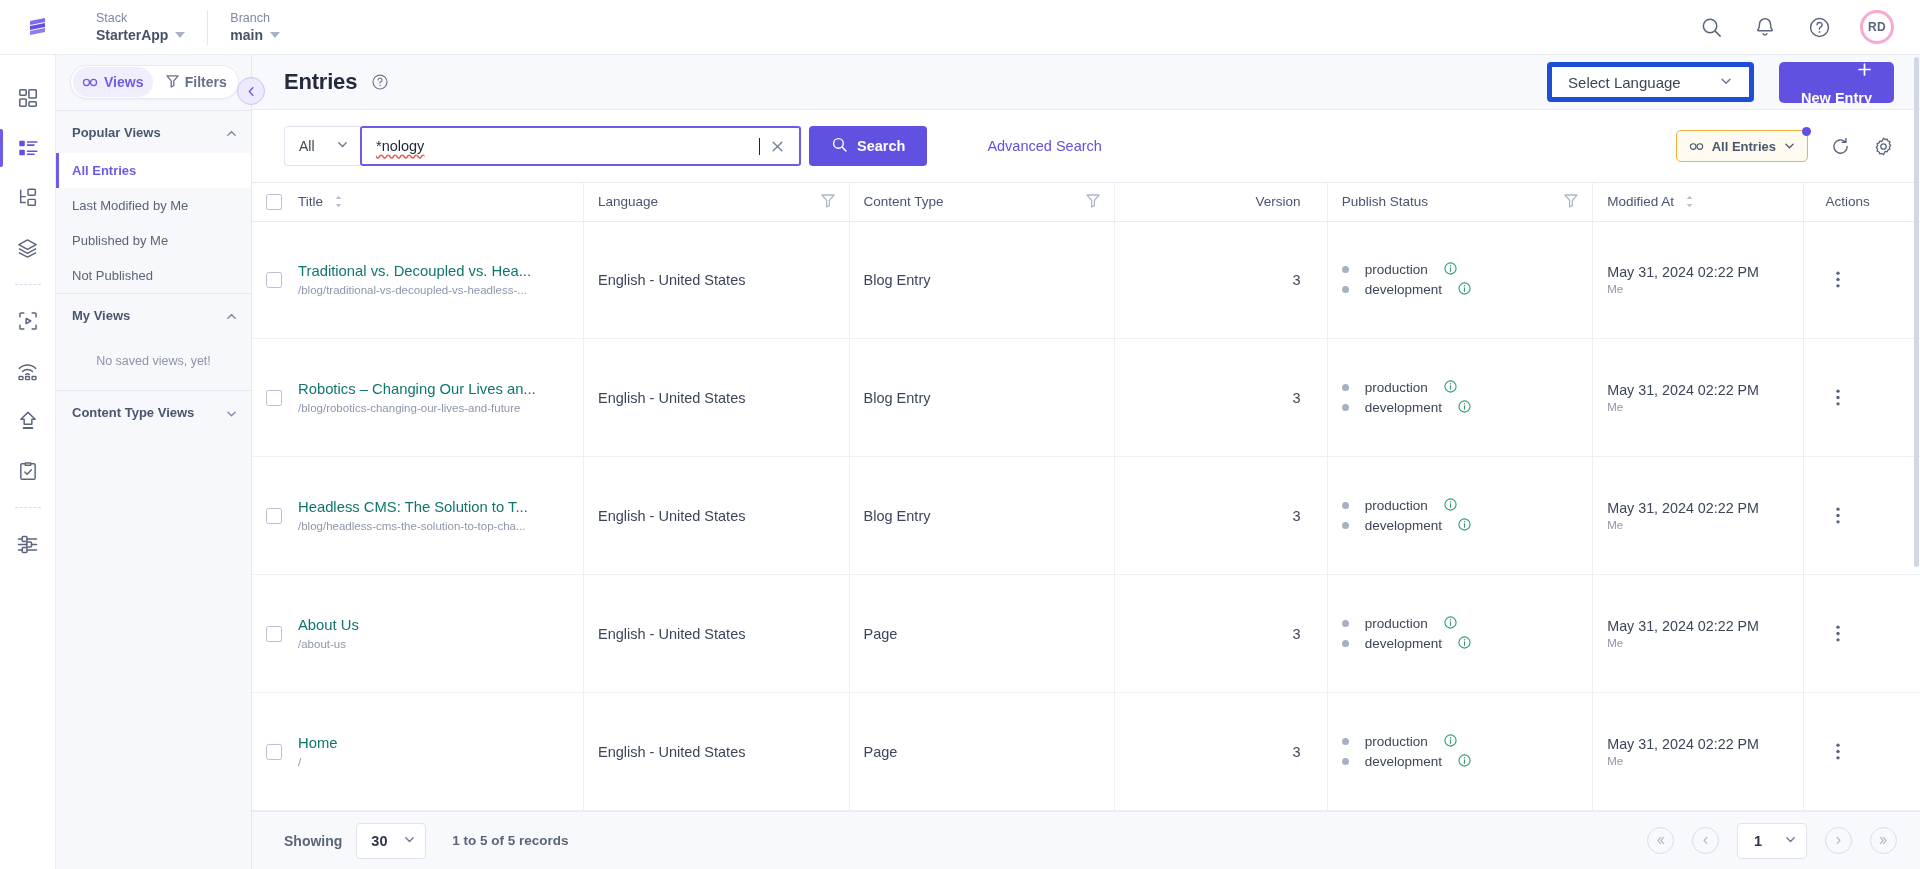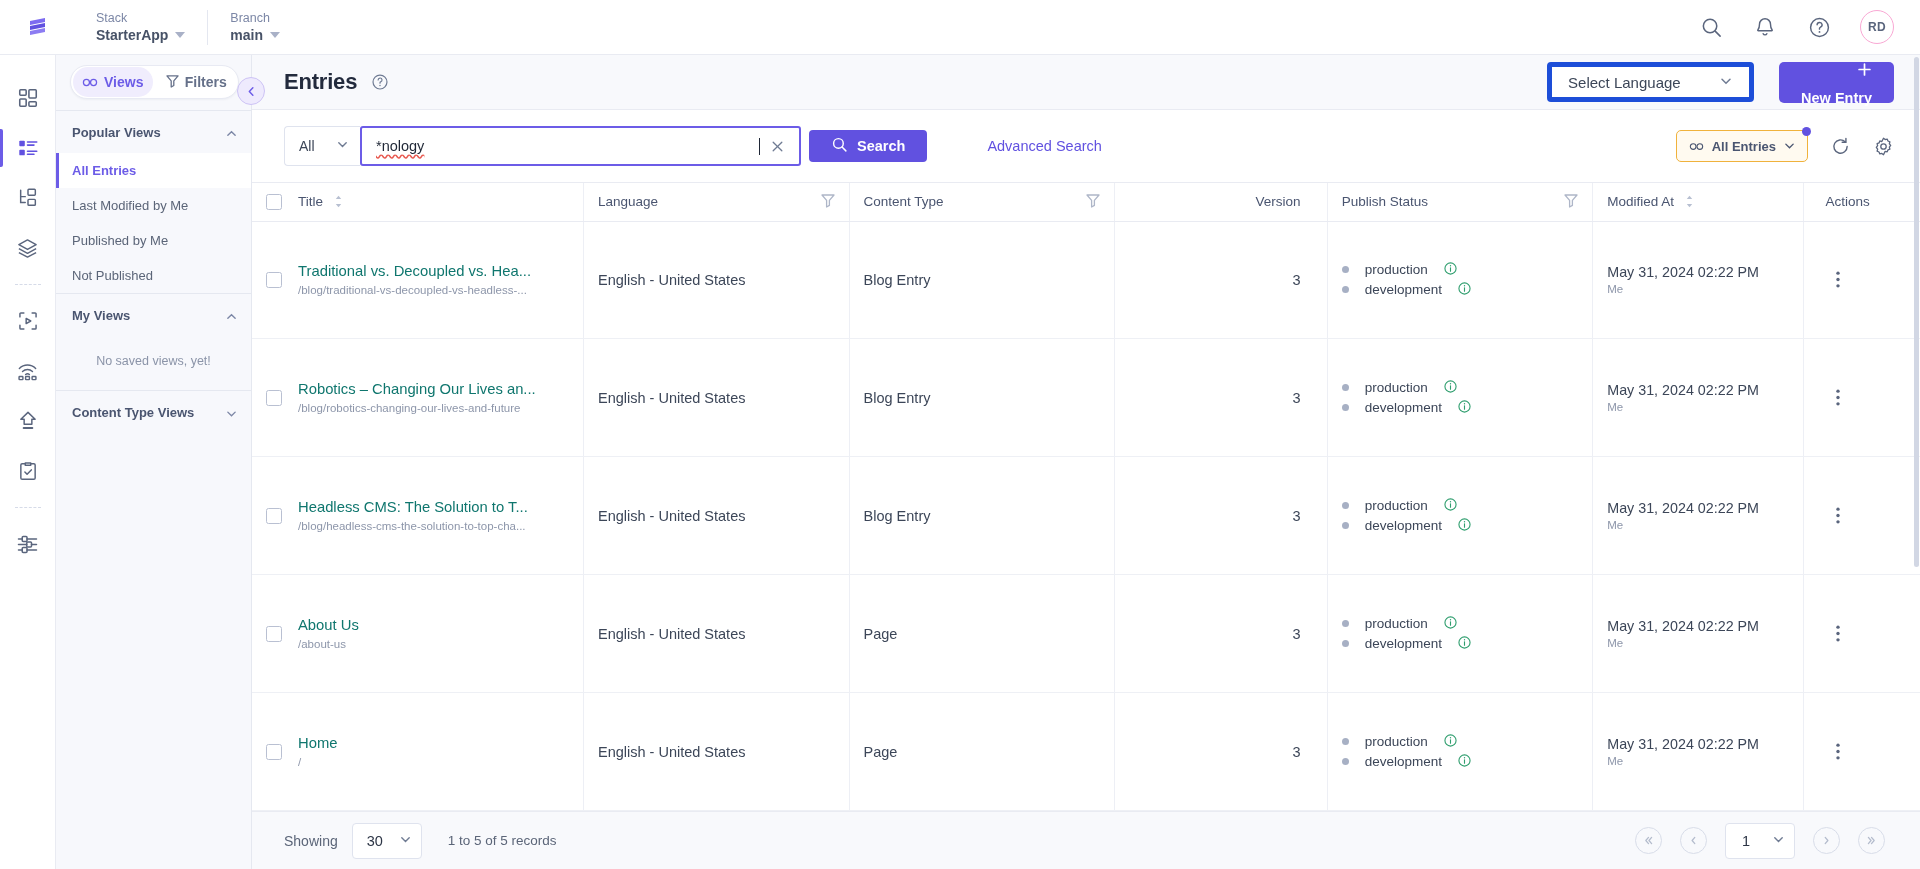--- a/index.html
+++ b/index.html
@@ -26,21 +26,21 @@
   .ctx-item { padding: 0 22px; }
   .ctx-item + .ctx-item { border-left: 1px solid #e4e7f0; }
   .ctx-label { font-size: 12.5px; color: #7c87a6; line-height: 16px; font-weight: 400; }
   .ctx-value { font-size: 14px; color: #475267; font-weight: 700; line-height: 19px; display: flex; align-items: center; gap: 7px; }
   .caret-down { width: 0; height: 0; border-left: 5px solid transparent; border-right: 5px solid transparent; border-top: 6px solid #a9b1c7; display:inline-block; }
   .topbar-spacer { flex: 1; }
   .top-icons { display: flex; align-items: center; gap: 28px; }
   .ticon { width: 26px; height: 26px; display: flex; align-items: center; justify-content: center; cursor: pointer; }
   .avatar {
     width: 34px; height: 34px; border-radius: 50%;
-    border: 1px solid #f9a8d4; background: #fff;
+    border: 3px solid #f9a8d4; background: #fff;
     display: flex; align-items: center; justify-content: center;
     font-size: 12px; font-weight: 700; color: #5a657d; letter-spacing: .3px;
     cursor: pointer;
   }
 
   
   .body-wrap { flex: 1; display: flex; min-height: 0; }
 
   
   .rail {
@@ -159,21 +159,21 @@
   .search-text {
     flex: 1; font-size: 14.5px; color: #1f2736;
     background: transparent; border: none; outline: none;
     font-family: "Liberation Sans", sans-serif;
     text-decoration: underline; text-decoration-style: wavy;
     text-decoration-color: #e8584f; text-underline-offset: 3px;
   }
   .caret-blink { width: 1.5px; height: 17px; background: #1f2736; margin-left: 1px; }
   .clear-x { margin-left: 10px; cursor: pointer; display: flex; }
   .search-btn {
-    margin-left: 8px; height: 32px; background: #6151e0; border-radius: 4px;
+    margin-left: 8px; height: 40px; background: #6151e0; border-radius: 4px;
     display: flex; align-items: center; gap: 9px; padding: 0 22px;
     color: #fff; font-size: 14.5px; font-weight: 700; cursor: pointer;
   }
   .adv-search { margin-left: 60px; font-size: 14.5px; color: #6151e0; cursor: pointer; }
   .sr-spacer { flex: 1; }
   .entries-pill {
     height: 32px; border: 1px solid #f0b23c; background: #fffaf0; border-radius: 5px;
     display: flex; align-items: center; gap: 8px; padding: 0 12px;
     font-size: 13px; font-weight: 700; color: #4a5570; cursor: pointer; position: relative;
   }
@@ -219,21 +219,21 @@
   .mod-main { font-size: 14.3px; color: #3c4658; line-height: 19px; white-space: nowrap; }
   .mod-sub { font-size: 11.5px; color: #8d96aa; line-height: 15px; }
   .kebab { display: flex; align-items: center; justify-content: flex-start; cursor: pointer; padding-left: 18px; }
 
   
   .hscroll-track { height: 9px; background: #f4f5fa; border-top: 1px solid #eceef4; position: relative; }
   .hscroll-thumb { position: absolute; left: 10px; top: 1px; height: 7px; width: 965px; background: #ccd2e2; border-radius: 4px; cursor: pointer; }
   .footer {
     height: 58px; min-height: 58px; background: #f8f9fc;
     border-top: 1px solid #e9ebf2;
-    display: flex; align-items: center; padding: 0 26px 0 32px;
+    display: flex; align-items: center; padding: 0 14px 0 32px; font-weight: bold;
   }
   .showing-lbl { font-size: 14px; color: #5b6578; }
   .size-sel {
     margin-left: 14px; width: 70px; height: 36px; background: #fff;
     border: 1px solid #dfe3ee; border-radius: 4px;
     display: flex; align-items: center; justify-content: space-between;
     padding: 0 9px 0 14px; font-size: 14.5px; color: #2d3546; cursor: pointer;
   }
   .records { margin-left: 26px; font-size: 13.5px; color: #5b6578; }
   .ft-spacer { flex: 1; }

